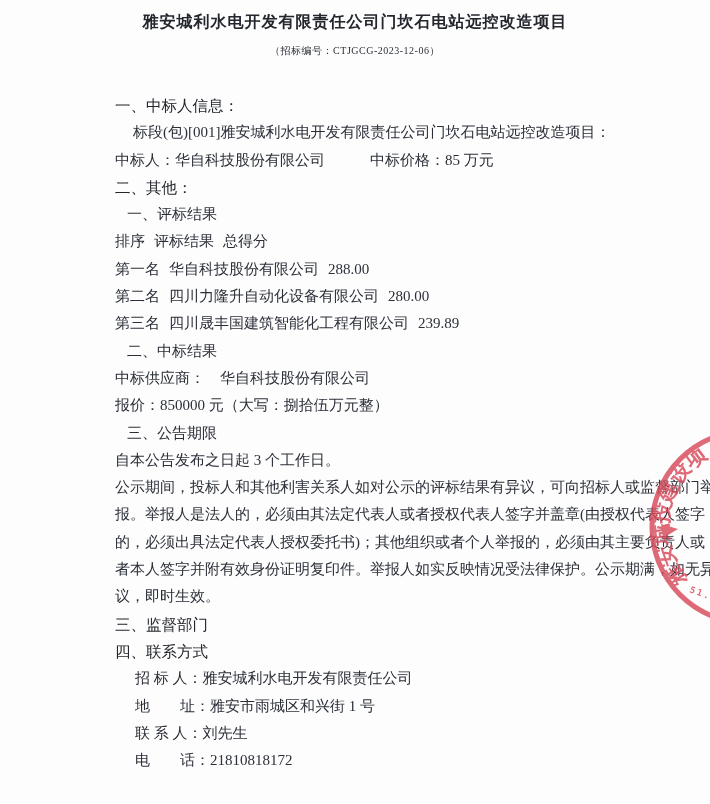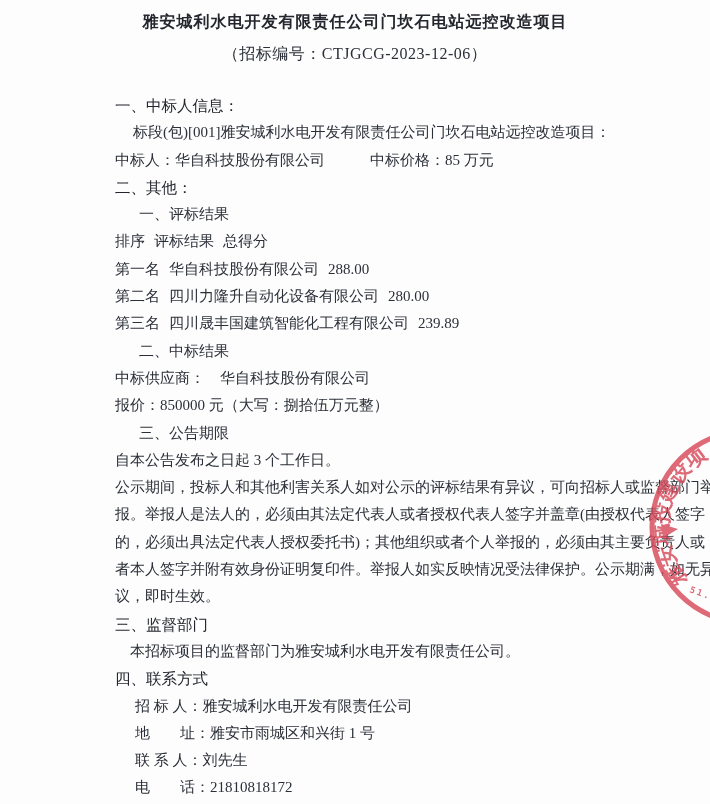--- a/index.html
+++ b/index.html
@@ -4,28 +4,28 @@
 <style>
   * { margin:0; padding:0; box-sizing:border-box; }
   html,body { width:710px; height:804px; }
   body {
     position:relative; overflow:hidden; background:#fdfdfd;
     font-family:"Liberation Serif","DejaVu Serif",serif;
     color:#2b2f38;
   }
   .title-block { position:absolute; left:0; top:12px; width:710px; text-align:center; }
   .doc-title { font-size:16px; font-weight:bold; letter-spacing:1px; color:#23262d; }
-  .doc-subtitle { font-size:16px; margin-top:11px; letter-spacing:0.5px; }
+  .doc-subtitle { font-size:10px; margin-top:11px; letter-spacing:0.5px; }
   .body-block { position:absolute; left:115px; top:92px; width:560px; font-size:15px; }
   .line { height:27.3px; line-height:27.3px; white-space:nowrap; }
   .h { font-weight:normal; font-size:15.5px; color:#22252c; }
   .ind13 { margin-left:20px; }
   .ind15 { margin-left:15px; }
   .ind18 { margin-left:18px; }
-  .ind27 { margin-left:24px; }
+  .ind27 { margin-left:12px; }
   .ind35 { }
   .sp9 { display:inline-block; width:9px; }
   .sp15 { display:inline-block; width:15px; }
   .sp45 { display:inline-block; width:45px; }
   
   .stamp { position:absolute; left:645px; top:418px; width:230px; height:225px; opacity:0.82; }
   .stamp-char {
     font-size:21px; font-weight:bold; fill:#d8495a;
     font-family:"Liberation Serif","DejaVu Serif",serif;
     text-anchor:middle; dominant-baseline:middle;
@@ -64,21 +64,20 @@
   <div class="line ind27">三、公告期限</div>
   <div class="line">自本公告发布之日起 3 个工作日。</div>
 
   <div class="line">公示期间，投标人和其他利害关系人如对公示的评标结果有异议，可向招标人或监督部门举</div>
   <div class="line">报。举报人是法人的，必须由其法定代表人或者授权代表人签字并盖章(由授权代表人签字</div>
   <div class="line">的，必须出具法定代表人授权委托书)；其他组织或者个人举报的，必须由其主要负责人或</div>
   <div class="line">者本人签字并附有效身份证明复印件。举报人如实反映情况受法律保护。公示期满，如无异</div>
   <div class="line">议，即时生效。</div>
 
   <div class="line h">三、监督部门</div>
-  <div class="line ind15">本招标项目的监督部门为雅安城利水电开发有限责任公司。</div>
 
   <div class="line h">四、联系方式</div>
   <div class="line ind13"><span>招 标 人：</span><span>雅安城利水电开发有限责任公司</span></div>
   <div class="line ind13"><span>地　　址：</span><span>雅安市雨城区和兴街 1 号</span></div>
   <div class="line ind13"><span>联 系 人：</span><span>刘先生</span></div>
   <div class="line ind13"><span>电　　话：</span><span>21810818172</span></div>
 
 </div>
 
 <svg class="stamp" viewBox="0 0 230 225" xmlns="http://www.w3.org/2000/svg">

